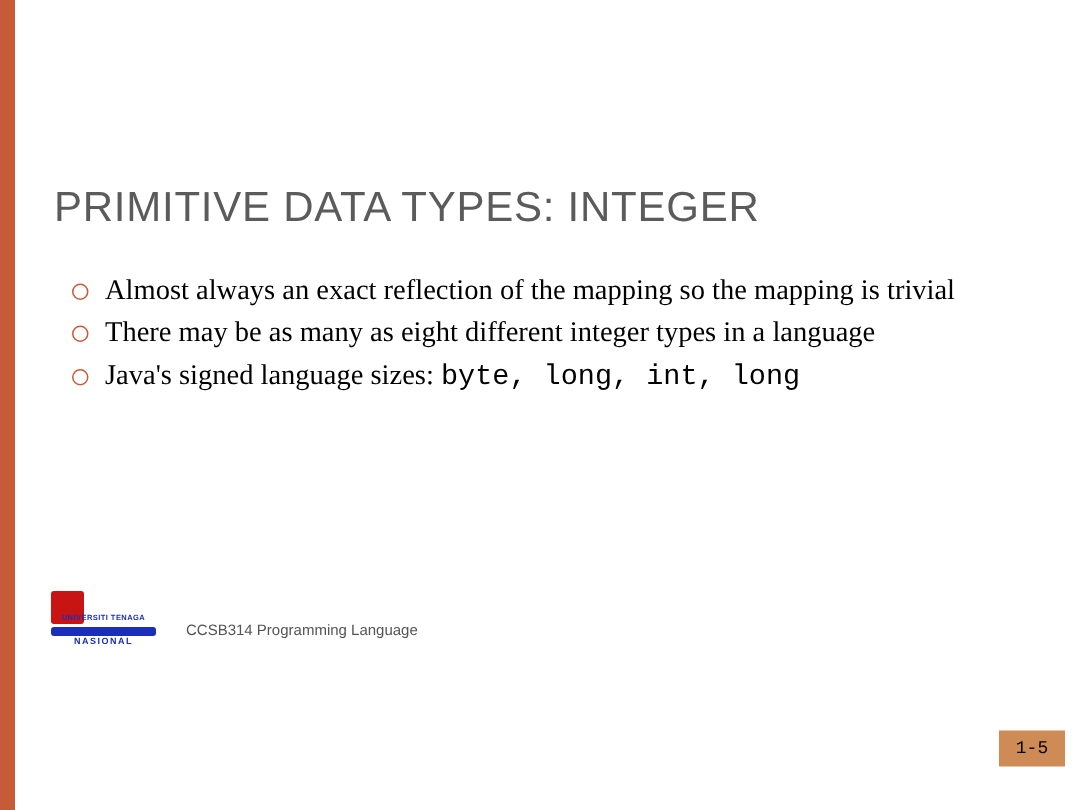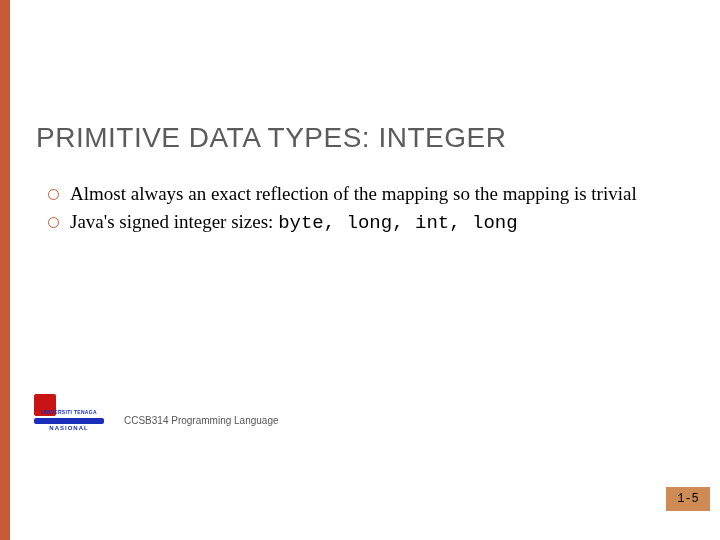--- a/index.html
+++ b/index.html
@@ -132,21 +132,24 @@
 
 <div class="slide">
 
   <h1 class="title">PRIMITIVE DATA TYPES: INTEGER</h1>
 
   <ul class="bullets">
     <li>
       <span>Almost always an exact reflection of the mapping so the mapping is trivial</span>
     </li>
     <li>
-      <span>Java's signed integer sizes: </span><span class="mono">byte, long, int, long</span>
+      <span>There may be as many as eight different integer types in a language</span>
+    </li>
+    <li>
+      <span>Java's signed language sizes: </span><span class="mono">byte, long, int, long</span>
     </li>
   </ul>
 
   <div class="pagebox">
     <span>1-5</span>
   </div>
 
   <div class="logo">
     <div class="flag"></div>
     <div class="txt">UNIVERSITI TENAGA</div>

